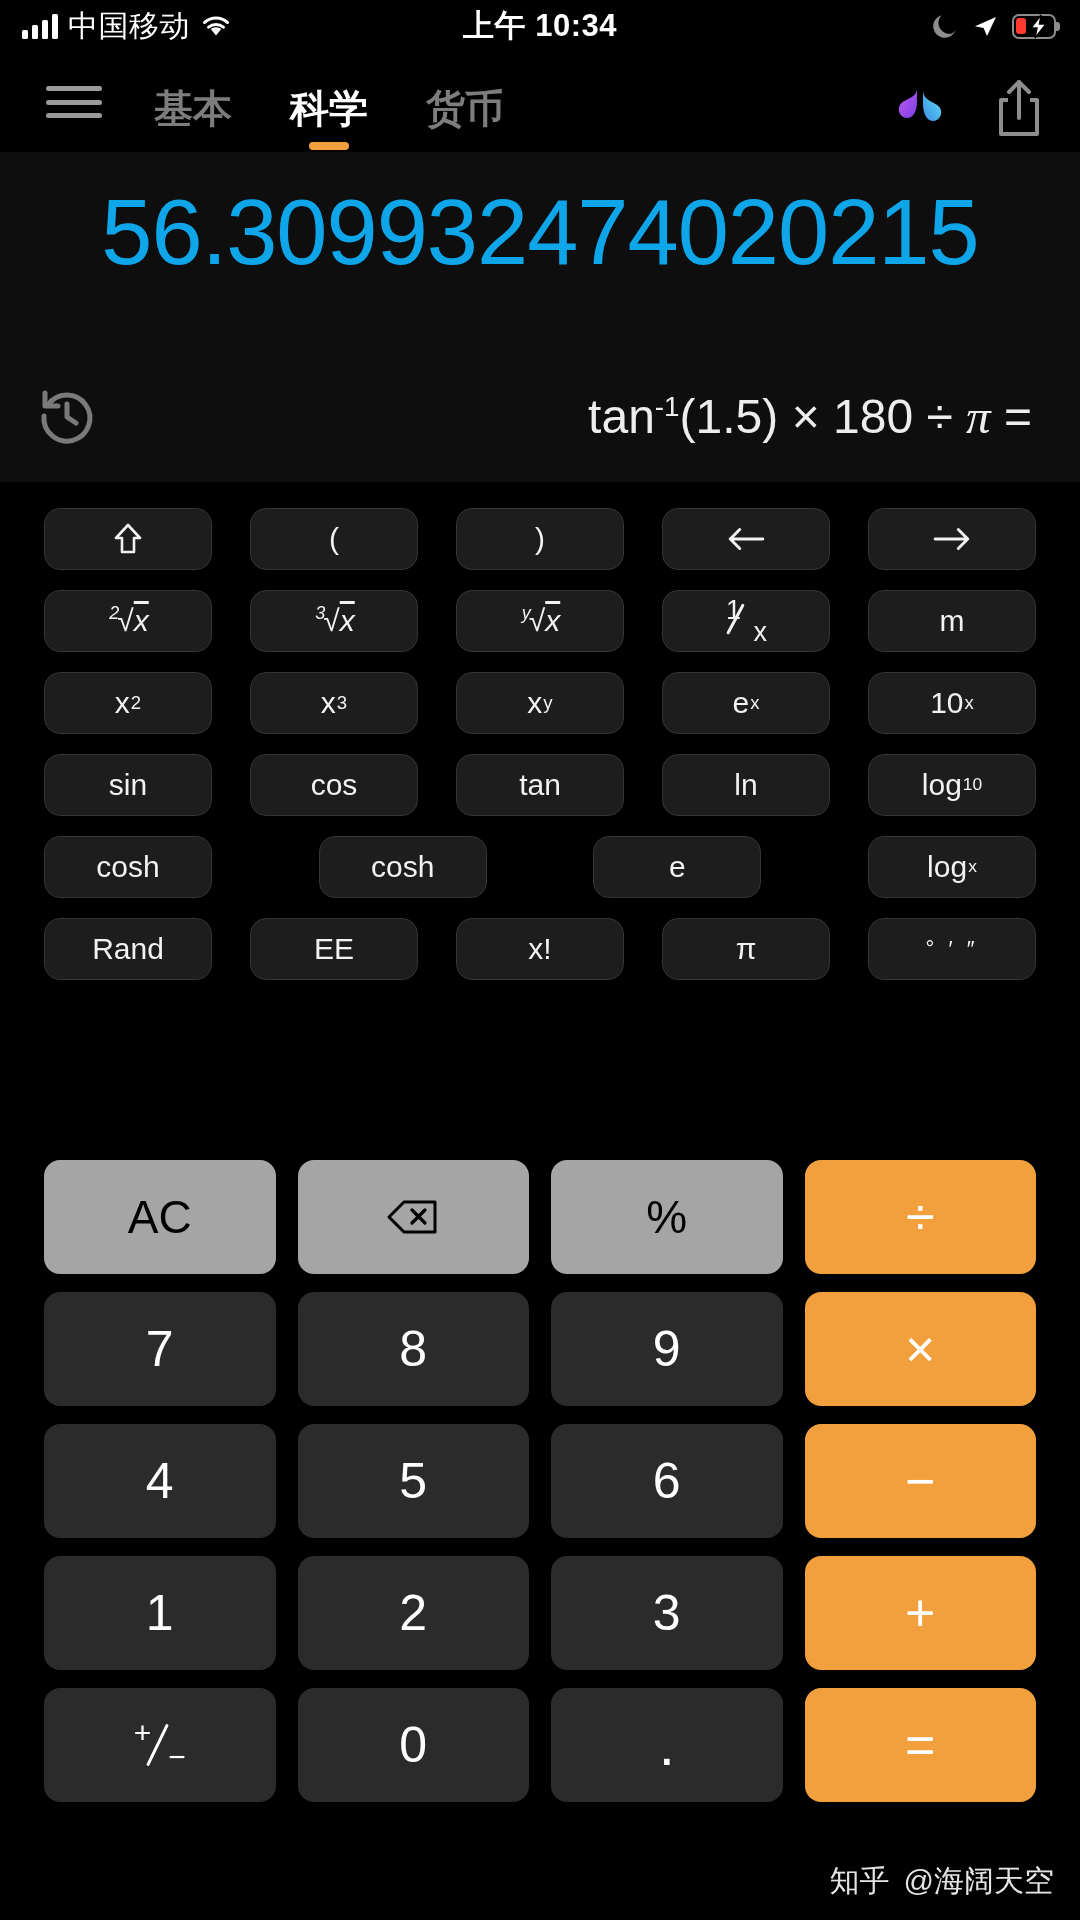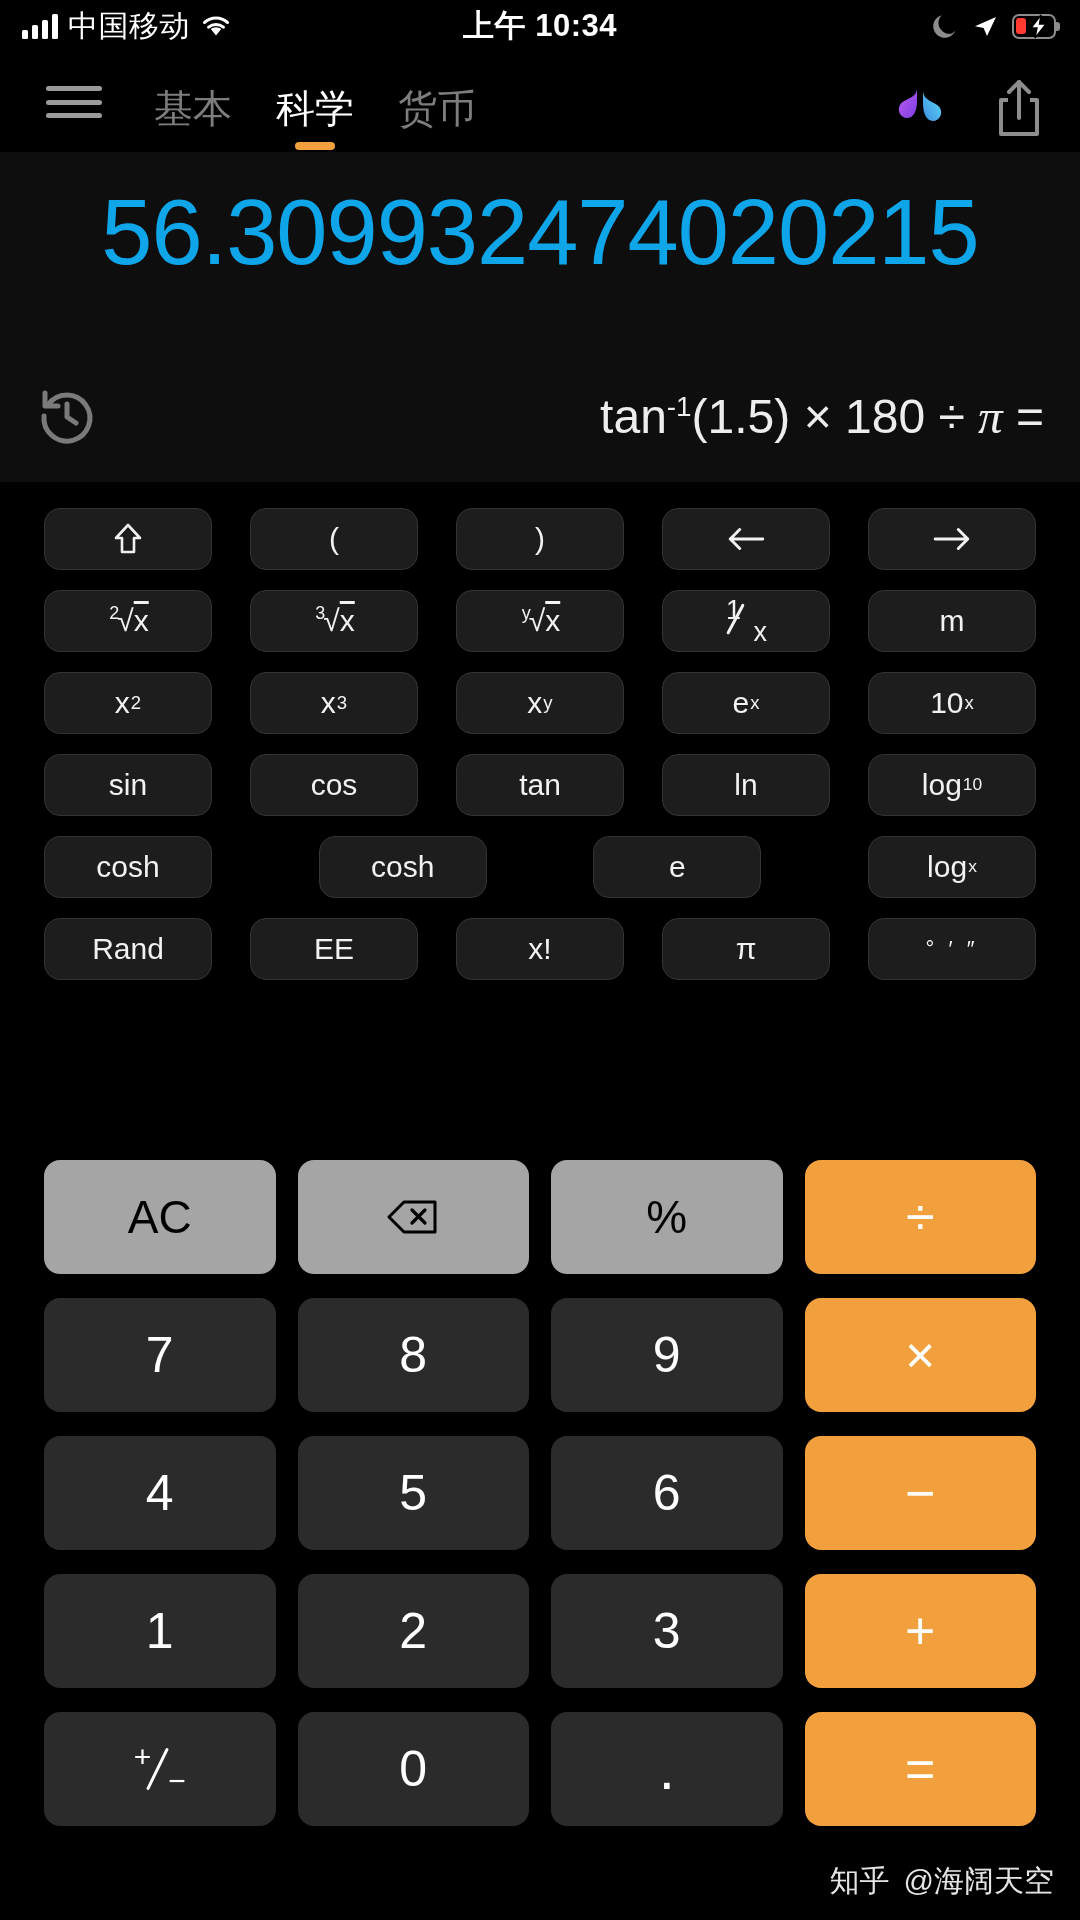--- a/index.html
+++ b/index.html
@@ -33,61 +33,61 @@
   .batt-body { position:absolute; left:0; top:0; width:44px; height:25px; border:2.5px solid #8d8d8d; border-radius:7px; }
   .batt-cap { position:absolute; right:0; top:8px; width:4px; height:9px; background:#8d8d8d; border-radius:0 3px 3px 0; }
   .batt-fill { position:absolute; left:4px; top:4.5px; width:10px; height:16px; background:#ff3b30; border-radius:3px; }
   .batt-bolt { position:absolute; left:14px; top:-1px; width:26px; height:27px; }
 
   
   .navbar { position:absolute; top:52px; left:0; width:1080px; height:100px; }
   .hamburger { position:absolute; left:46px; top:30px; width:56px; height:40px;
                display:flex; flex-direction:column; justify-content:space-between; padding:4px 0; cursor:pointer;}
   .hamburger span { display:block; height:5px; background:#9a9a9a; border-radius:3px; }
-  .tabs { position:absolute; left:148px; top:22px; display:flex; align-items:center; gap:32px; }
+  .tabs { position:absolute; left:148px; top:22px; display:flex; align-items:center; gap:46px;font-weight:bold; }
   .tab { position:relative; font-size:39px; color:#7d7d7d; padding:8px 6px 14px 6px; cursor:pointer; }
   .tab.active { color:#fff; }
   .tab.active .tab-underline { position:absolute; left:50%; transform:translateX(-50%); bottom:0; width:40px; height:8px; background:#F2A03D; border-radius:4px; }
   .logo-btn { position:absolute; right:122px; top:28px; width:68px; height:56px; cursor:pointer; }
   .share-btn { position:absolute; right:32px; top:24px; width:58px; height:64px; cursor:pointer; }
 
   
   .display { position:absolute; top:152px; left:0; width:1080px; height:330px; background:#0e0e0e; }
   .result { position:absolute; left:0; right:0; top:28px; padding:0 38px;
             text-align:center; color:#0ea5e9; font-size:92px; font-weight:300;
             letter-spacing:-1px; white-space:nowrap; }
-  .histrow { position:absolute; left:0; right:0; bottom:26px; height:80px; display:flex; align-items:center; }
+  .histrow { position:absolute; left:0; right:12px; bottom:26px; height:80px; display:flex; align-items:center; }
   .hist-icon { position:absolute; left:36px; width:62px; height:62px; cursor:pointer; }
   .expr { position:absolute; right:36px; color:#ededed; font-size:48px; font-weight:300; white-space:nowrap; }
   .expr sup { font-size:0.58em; vertical-align:super; }
   .expr .pi { font-family:"Liberation Serif", serif; font-style:italic; font-size:1.02em; }
 
   
   .scipad { position:absolute; top:508px; left:0; width:1080px; height:620px; padding:0 44px; }
   .scirow { display:flex; justify-content:space-between; margin-bottom:20px; }
   .scikey {
     width:168px; height:62px; border-radius:16px;
     background:#1d1d1d; border:1px solid #343434;
     color:#f2f2f2; font-size:30px; font-weight:400;
     display:flex; align-items:center; justify-content:center; cursor:pointer;
     line-height:1;
   }
   .scikey sup { font-size:0.62em; vertical-align:super; margin-left:1px; }
   .scikey sub { font-size:0.58em; vertical-align:sub; margin-left:1px; }
-  .radical { display:inline-block; position:relative; }
+  .radical { display:inline-block; position:relative;font-style:italic; }
   .radical .idx { font-size:0.6em; position:relative; top:-12px; left:2px; }
   .frac1x { display:inline-block; position:relative; width:42px; height:40px; font-size:27px; }
   .frac1x .n { position:absolute; left:1px; top:-4px; }
   .frac1x .d { position:absolute; right:0px; bottom:-5px; }
   .frac1x .s { position:absolute; left:9px; top:1px; width:2.5px; height:34px; background:#f2f2f2; transform:rotate(28deg); border-radius:2px; }
   .dms { font-size:22px; letter-spacing:4px; }
 
   
   .keypad { position:absolute; top:1160px; left:0; width:1080px; padding:0 44px; }
-  .krow { display:flex; gap:22px; margin-bottom:24px; }
+  .krow { display:flex; gap:22px; margin-bottom:18px; }
   .key {
     flex:1; height:114px; border-radius:16px;
     background:#2b2b2b; color:#fff; font-size:50px; font-weight:400;
     display:flex; align-items:center; justify-content:center; cursor:pointer;
     position:relative;
   }
   .key.func { background:#A5A5A5; color:#000; font-size:46px; }
   .key.op { background:#F2A03D; color:#fff; font-size:52px; }
   .plusminus { display:inline-block; position:relative; width:52px; height:54px; }
   .plusminus .p { position:absolute; left:0; top:-2px; font-size:30px; }

